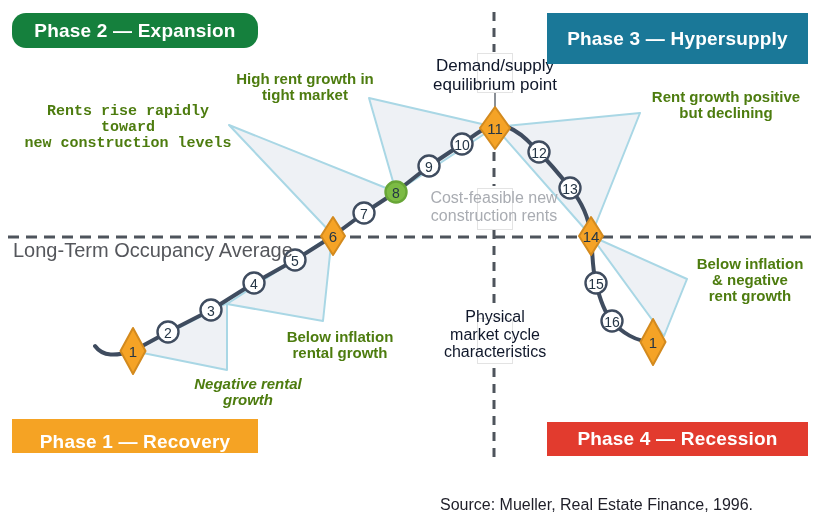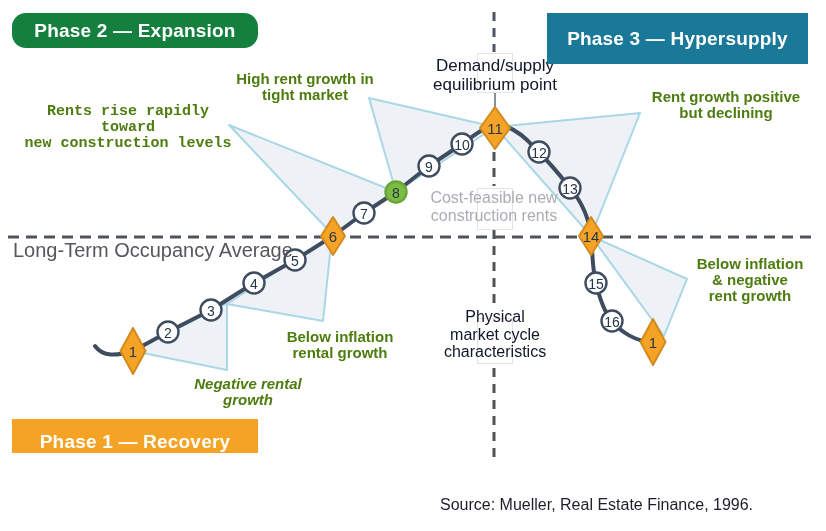--- a/index.html
+++ b/index.html
@@ -146,16 +146,19 @@
 
   <div class="phase p2" style="background: #15803d; border-radius: 14px;">
     <span>Phase 2 — Expansion</span>
   </div>
   <div class="phase p3" style="background: rgb(26, 120, 152);">
     <span>Phase 3 — Hypersupply</span>
   </div>
   <div class="phase p1" style="background: rgb(245, 163, 36);">
     <span>Phase 1 — Recovery</span>
   </div>
+  <div class="phase p4" style="background: rgb(226, 59, 46);">
+    <span>Phase 4 — Recession</span>
+  </div>
 
   <div class="source">Source: Mueller, Real Estate Finance, 1996.</div>
 
 </div>
 
 </body></html>

